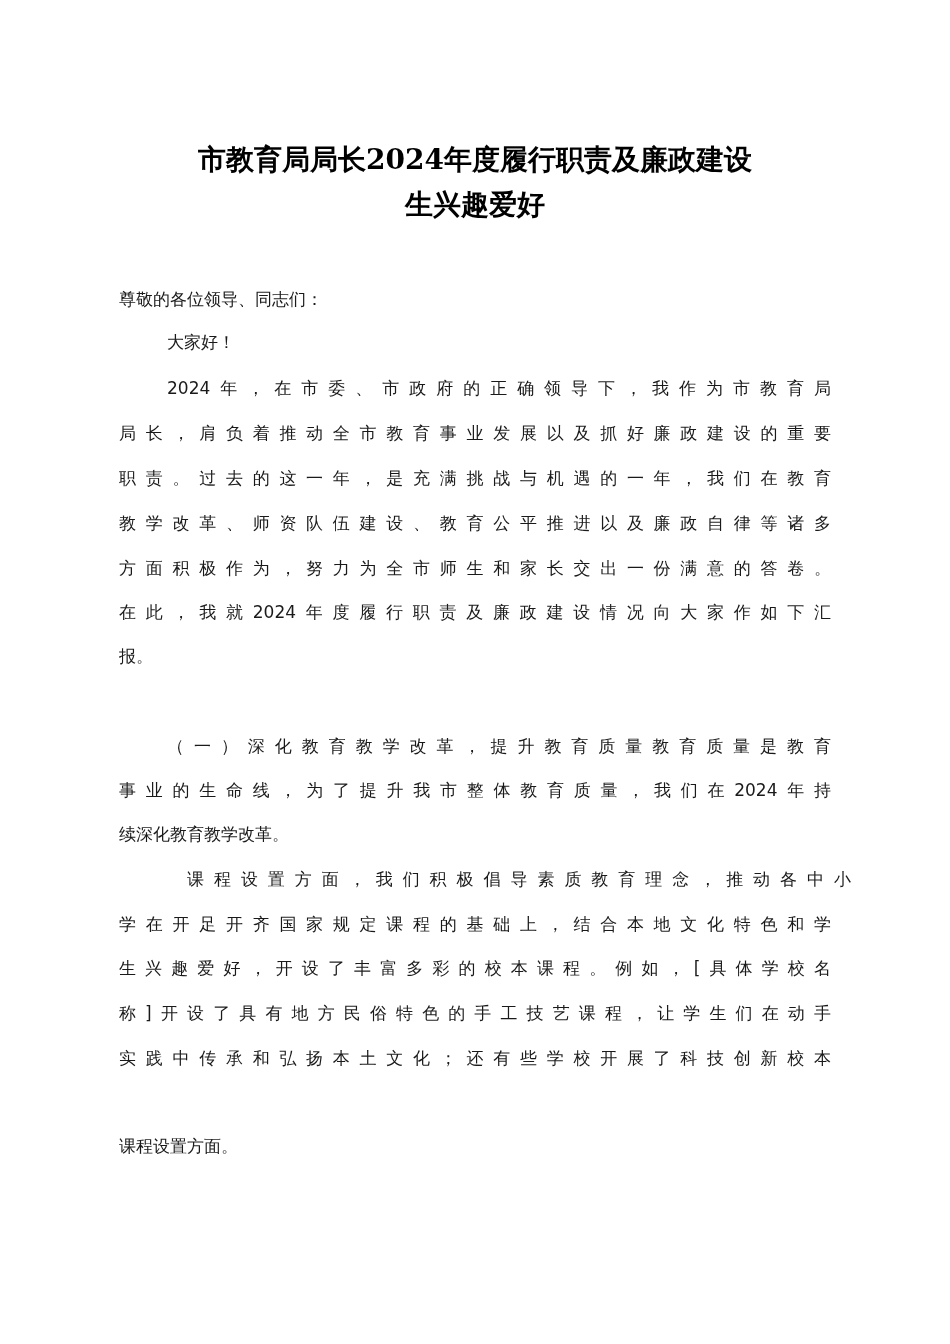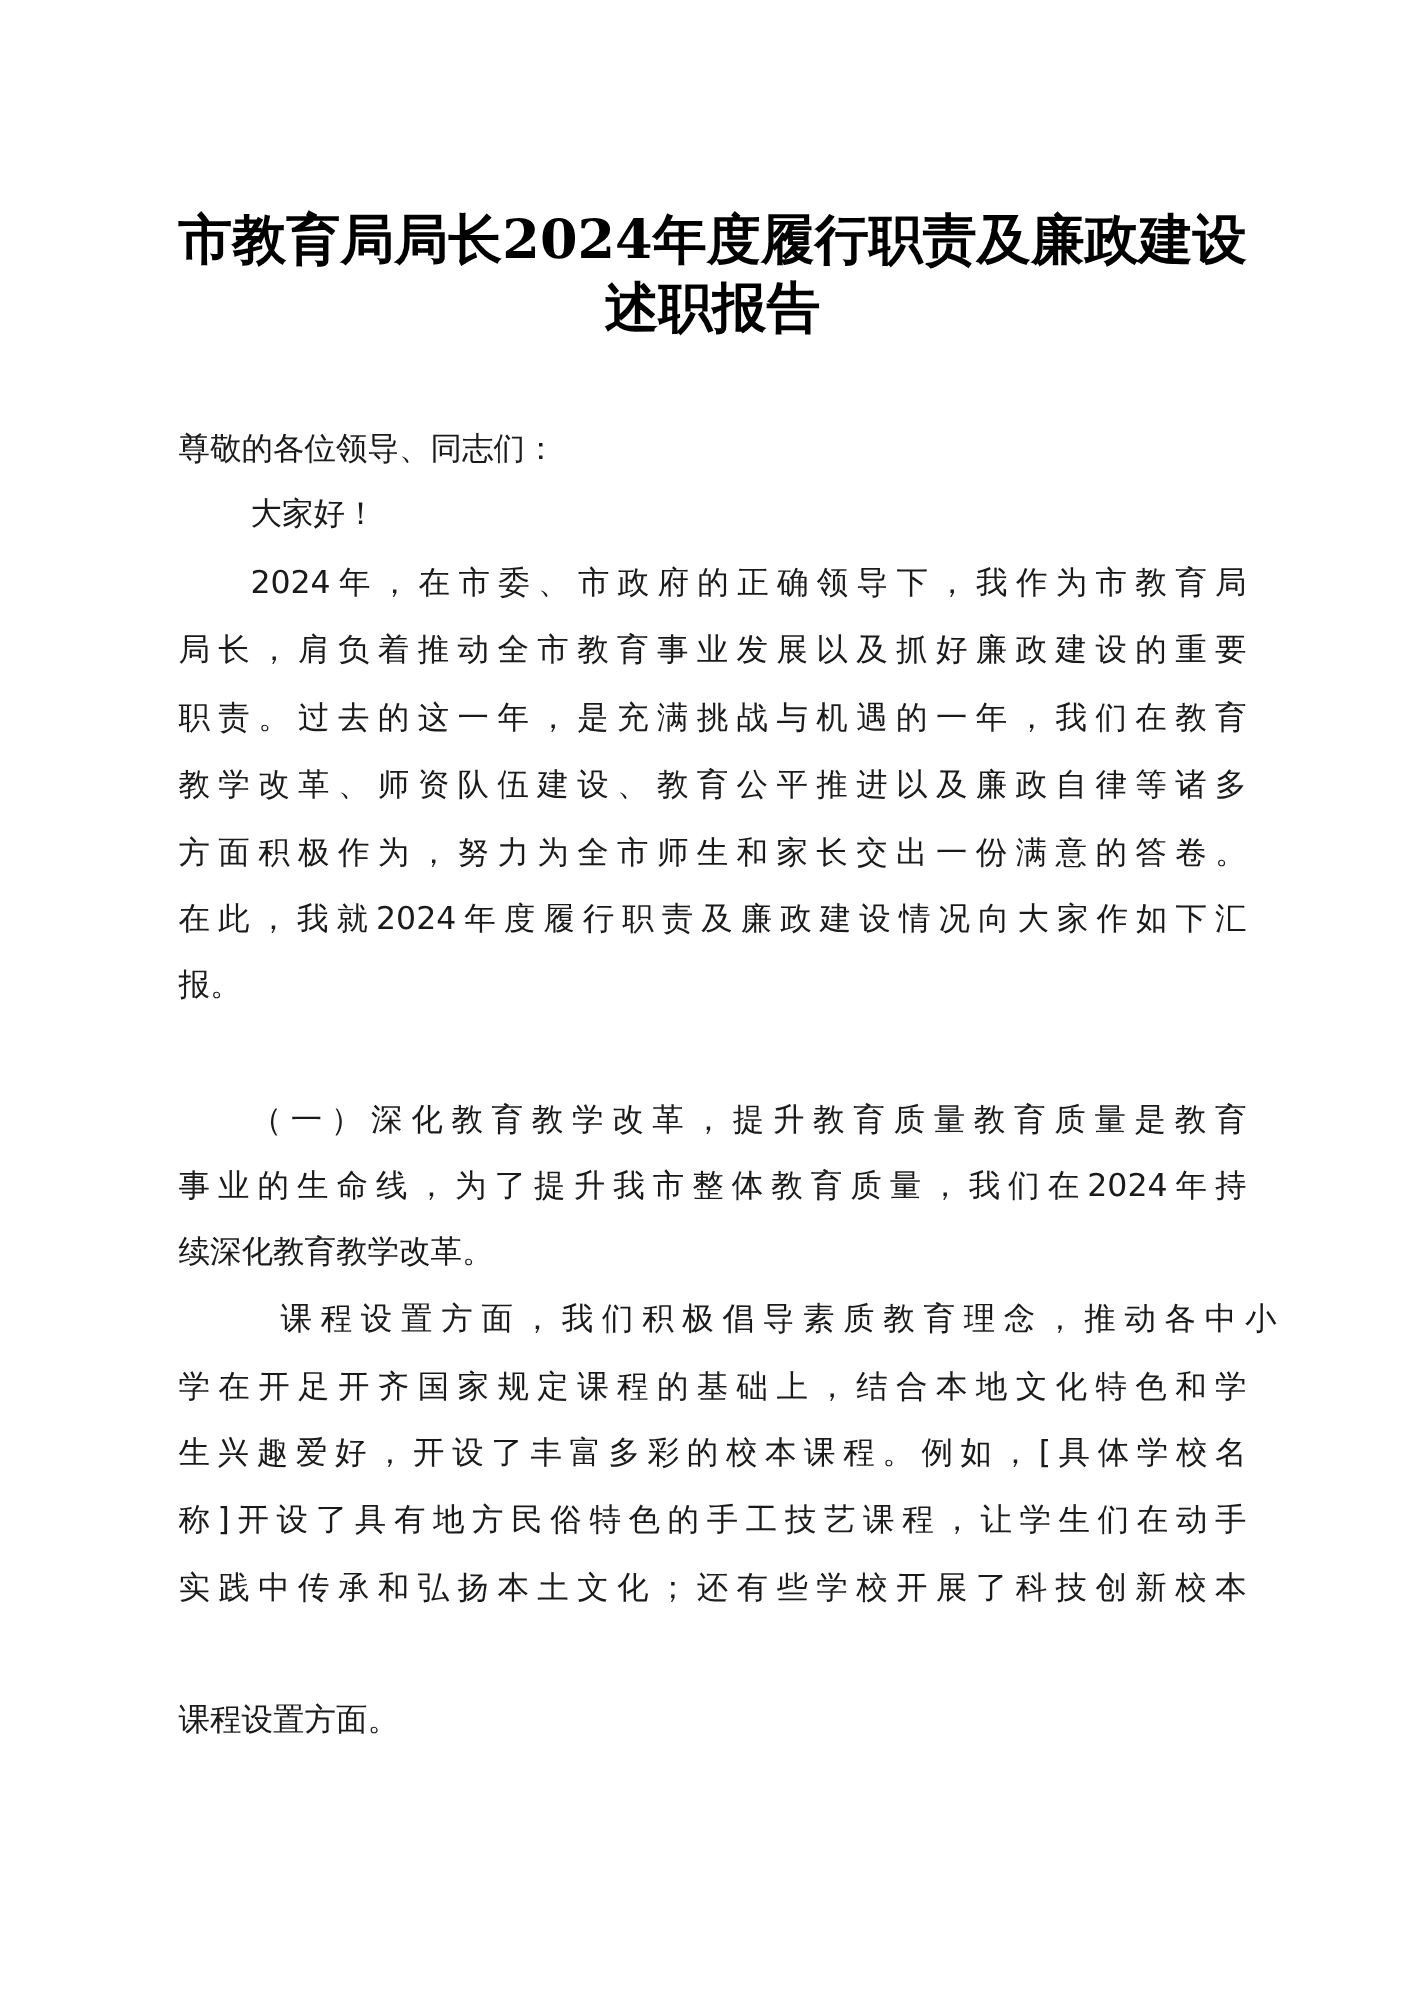--- a/index.html
+++ b/index.html
@@ -21,56 +21,56 @@
       height: 1344px;
       background: #ffffff;
     }
     .title {
       position: absolute;
       left: 0;
       width: 950px;
       text-align: center;
       font-family: "DejaVu Serif", "Liberation Serif", serif;
       font-weight: bold;
-      font-size: 36px;
+      font-size: 28px;
       line-height: 44px;
       color: #000000;
       letter-spacing: 0px;
       white-space: nowrap;
     }
     .title.l1 { top: 138px; }
     .title.l2 { top: 183px; }
 
     .line {
       position: absolute;
       left: 119px;
       width: 712px;
       font-family: "DejaVu Sans", "Liberation Sans", sans-serif;
-      font-size: 21px;
+      font-size: 17px;
       line-height: 30px;
       height: 30px;
       color: #1a1a1a;
       white-space: nowrap;
       text-align: justify;
       text-align-last: justify;
     }
     .line.last { text-align-last: left; }
     .line.indent { left: 167px; width: 664px; }
     .line.heading {
       font-weight: bold;
       color: #000000;
     }
   </style>
 </head>
 <body>
 
 <div class="page">
 
   <div class="title l1">市教育局局长2024年度履行职责及廉政建设</div>
-  <div class="title l2">述职报告</div>
+  <div class="title l2">生兴趣爱好</div>
 
   <div class="line last" style="top:284px;">尊敬的各位领导、同志们：</div>
   <div class="line indent last" style="top:327px;">大家好！</div>
 
   <div class="line indent" style="top:373px;">2024年，在市委、市政府的正确领导下，我作为市教育局</div>
   <div class="line" style="top:418px;">局长，肩负着推动全市教育事业发展以及抓好廉政建设的重要</div>
   <div class="line" style="top:463px;">职责。过去的这一年，是充满挑战与机遇的一年，我们在教育</div>
   <div class="line" style="top:508px;">教学改革、师资队伍建设、教育公平推进以及廉政自律等诸多</div>
   <div class="line" style="top:553px;">方面积极作为，努力为全市师生和家长交出一份满意的答卷。</div>
   <div class="line" style="top:597px;">在此，我就2024年度履行职责及廉政建设情况向大家作如下汇</div>

